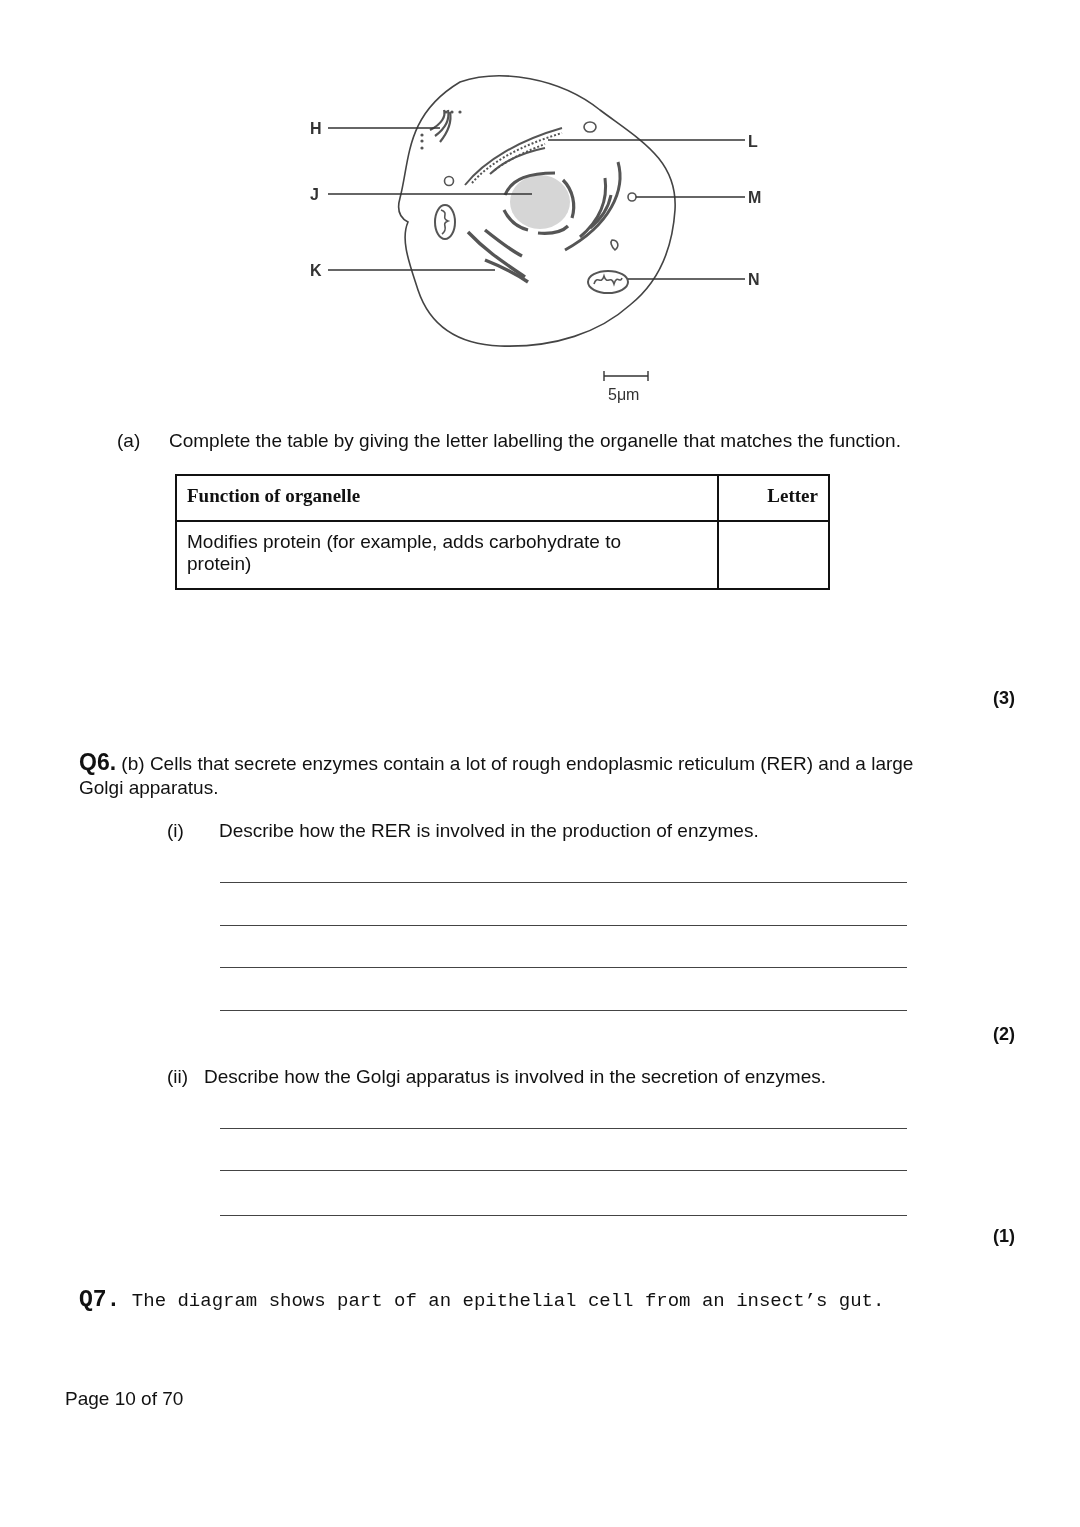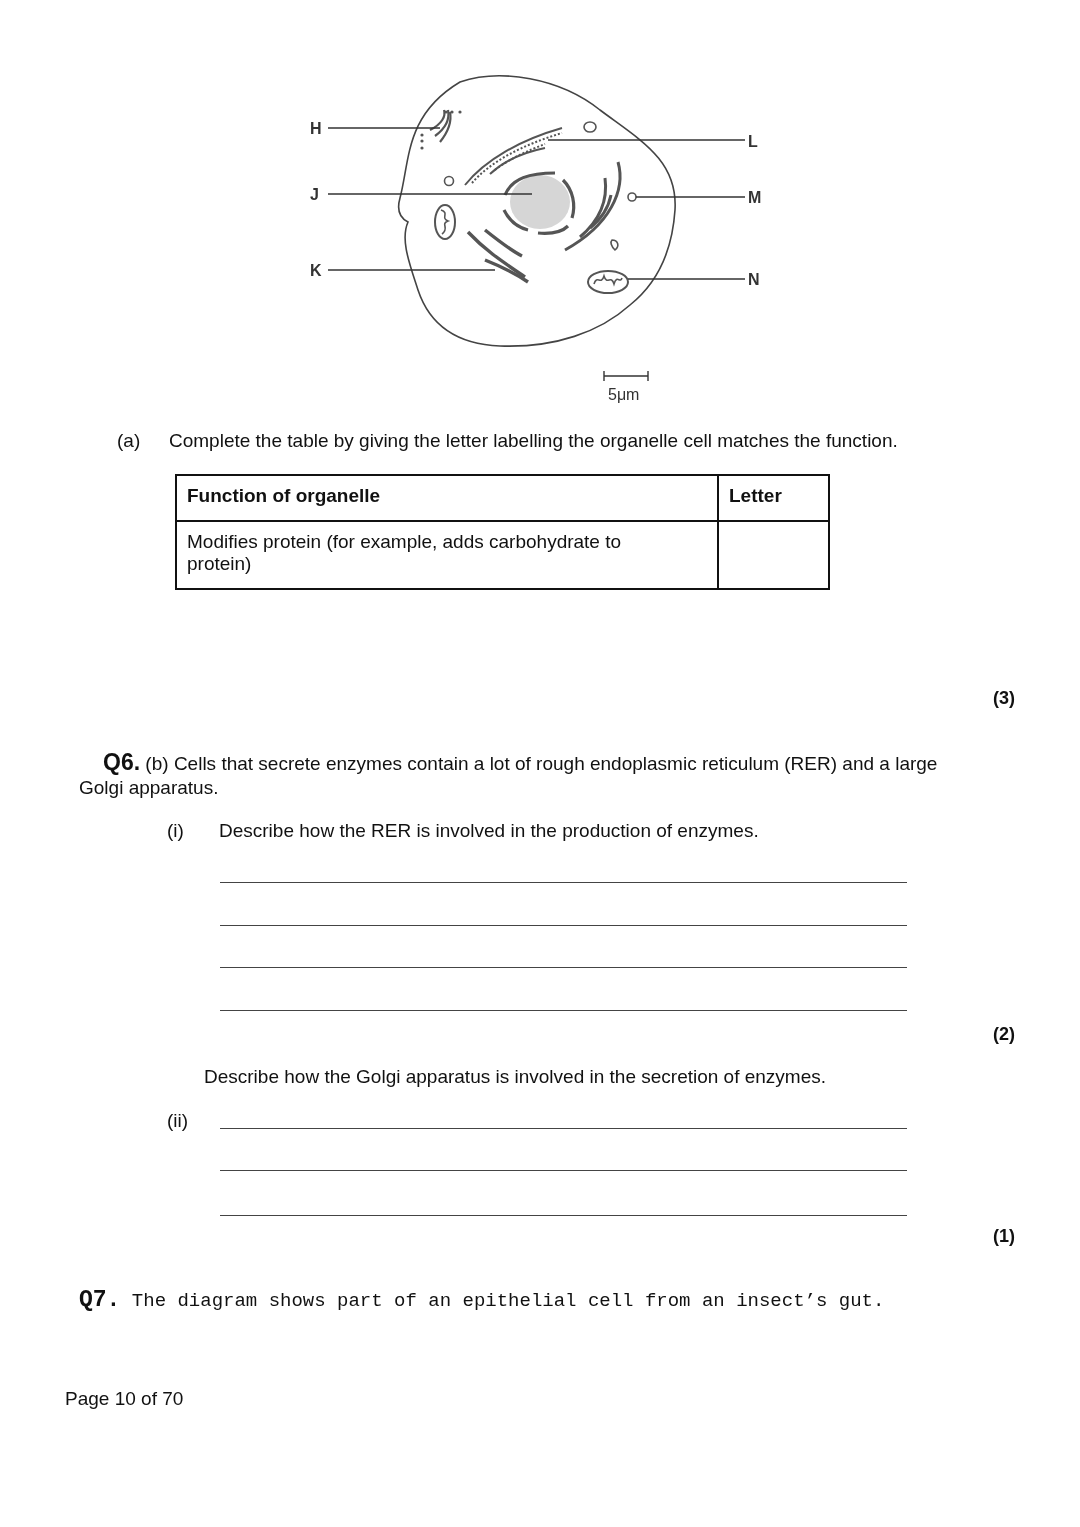--- a/index.html
+++ b/index.html
@@ -14,22 +14,22 @@
   .lbl { font-family: "Liberation Sans", sans-serif; font-weight: bold; font-size: 16px; fill: #333; }
 
   table.qtable {
     position: absolute; left: 175px; top: 474px; width: 655px;
     border-collapse: collapse; font-size: 19px;
   }
   table.qtable td, table.qtable th {
     border: 2px solid #111; padding: 9px 10px; text-align: left; vertical-align: top;
     line-height: 22px; font-weight: normal;
   }
-  table.qtable th { font-weight: bold; height: 26px; }
-  table.qtable th.letter-col { text-align: left; width: 89px; margin-left: 32px; }
+  table.qtable th { font-weight: bold; height: 26px; font-family: Liberation Serif, serif; }
+  table.qtable th.letter-col { text-align: right; width: 89px; margin-left: 32px; }
   table.qtable td.letter-cell { width: 89px; }
   table.qtable td { height: 26px; }
   table.qtable tr.tall td { height: 48px; }
 
   .ansline { position: absolute; left: 220px; width: 687px; height: 0; border-top: 1.5px solid #444; }
   .marks { position: absolute; right: 65px; font-weight: bold; font-size: 18px; }
 </style>
 </head>
 <body>
 
@@ -112,53 +112,53 @@
     <g stroke="#333" stroke-width="1.4">
       <line x1="304" y1="306" x2="348" y2="306"></line>
       <line x1="304" y1="301" x2="304" y2="311"></line>
       <line x1="348" y1="301" x2="348" y2="311"></line>
     </g>
     <text x="308" y="330" font-size="16" fill="#333" font-family="Liberation Sans, sans-serif">5μm</text>
   </svg>
 </div>
 
 <div class="abs txt" style="left:117px; top:429px;">(a)</div>
-<div class="abs txt" style="left:169px; top:429px;">Complete the table by giving the letter labelling the organelle cell matches the function.</div>
+<div class="abs txt" style="left:169px; top:429px;">Complete the table by giving the letter labelling the organelle that matches the function.</div>
 
 <table class="qtable">
   <tbody>
       <tr>
     <th>Function of organelle</th>
     <th class="letter-col">Letter</th>
   </tr>
   <tr class="tall">
     <td style="white-space:normal; padding-right:32px;border-radius:24px;">Modifies protein (for example, adds carbohydrate to protein)</td>
     <td class="letter-cell"></td>
   </tr>
 </tbody>
   </table>
 
 <div class="abs marks" style="top:688px;">(3)</div>
 
 <div class="abs txt" style="left:79px; top:751px;">
-  <span class="bold" style="font-size:23px;margin-left:24px;">Q6.</span>
+  <span class="bold" style="font-size:23px;">Q6.</span>
   <span>(b)</span>
   <span style="">Cells that secrete enzymes contain a lot of rough endoplasmic reticulum (RER) and a large</span>
 </div>
 <div class="abs txt" style="left:79px; top:776px;">Golgi apparatus.</div>
 
 <div class="abs txt" style="left:167px; top:819px;">(i)</div>
 <div class="abs txt" style="left:219px; top:819px;text-align:right;">Describe how the RER is involved in the production of enzymes.</div>
 <div class="ansline" style="top:882px;"></div>
 <div class="ansline" style="top:925px;"></div>
 <div class="ansline" style="top:967px;"></div>
 <div class="ansline" style="top:1010px;"></div>
 <div class="abs marks" style="top:1024px;">(2)</div>
 
-<div class="abs txt" style="left:167px; top:1065px;margin-top:44px;">(ii)</div>
+<div class="abs txt" style="left:167px; top:1065px;">(ii)</div>
 <div class="abs txt" style="left:204px; top:1065px;">Describe how the Golgi apparatus is involved in the secretion of enzymes.</div>
 <div class="ansline" style="top:1128px;"></div>
 <div class="ansline" style="top:1170px;"></div>
 <div class="ansline" style="top:1215px;"></div>
 <div class="abs marks" style="top:1226px;">(1)</div>
 
 <div class="abs txt" style="left:79px; top:1289px;font-family:Liberation Mono, monospace;">
   <span class="bold" style="font-size:23px;">Q7.</span>
   <span>The diagram shows part of an epithelial cell from an insect’s gut.</span>
 </div>

